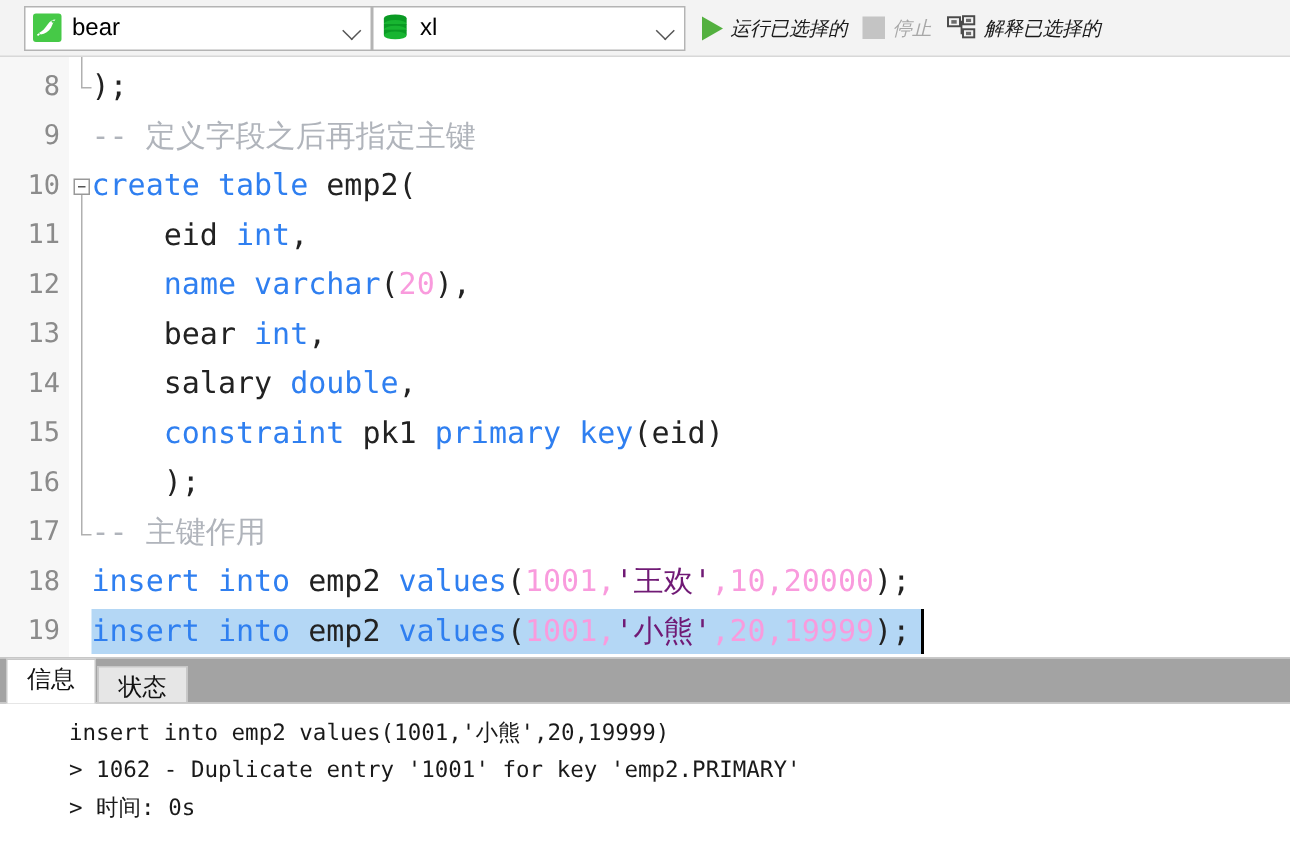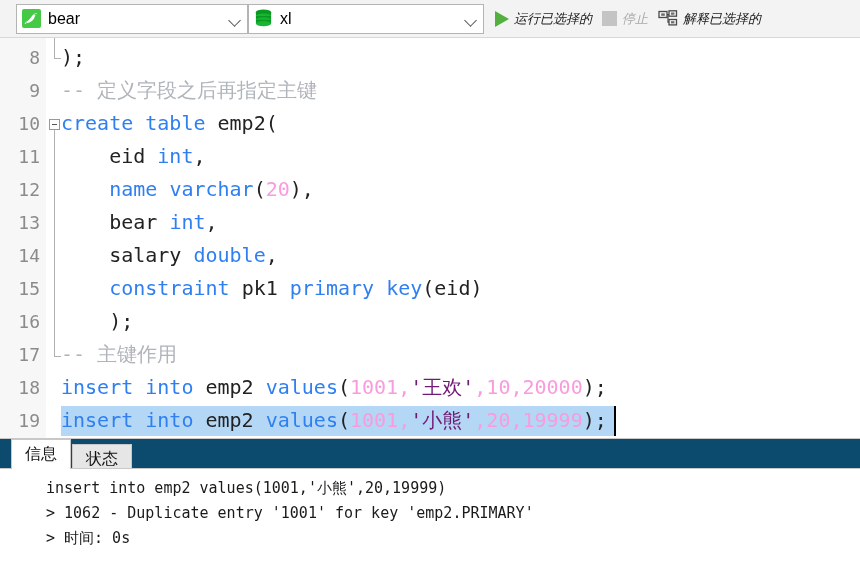--- a/index.html
+++ b/index.html
@@ -23,21 +23,21 @@
   .combo {
     height: 30px;
     background: #ffffff;
     border: 1px solid #b4b4b4;
     display: flex;
     align-items: center;
     padding: 0 4px 0 5px;
     position: relative;
   }
   .combo.schema { width: 232px; }
-  .combo.db     { width: 236px; }
+  .combo.db     { width: 209px; }
   .combo-label {
     font-size: 16px;
     color: #000;
     margin-left: 7px;
     white-space: nowrap;
     overflow: hidden;
     font-family: "Liberation Sans", sans-serif;
   }
   .combo-arrow {
     margin-left: auto;
@@ -202,25 +202,25 @@
   .panel {
     position: absolute;
     left: 0; right: 0;
     top: 438px;
     bottom: 0;
     background: #ffffff;
     border-top: 1px solid #c8c8c8;
   }
   .tabbar {
     height: 30px;
-    background: #0c4a6e;
+    background: #a3a3a3;
     border-bottom: 1px solid #c8c8c8;
     display: flex;
     align-items: flex-end;
-    padding-left: 11px;
+    padding-left: 4px;
   }
   .tab {
     height: 24px;
     line-height: 27px;
     padding: 0 13px;
     font-size: 16px;
     color: #111;
     border: 1px solid #c8c8c8;
     border-bottom: none;
     background: #e6e6e6;

